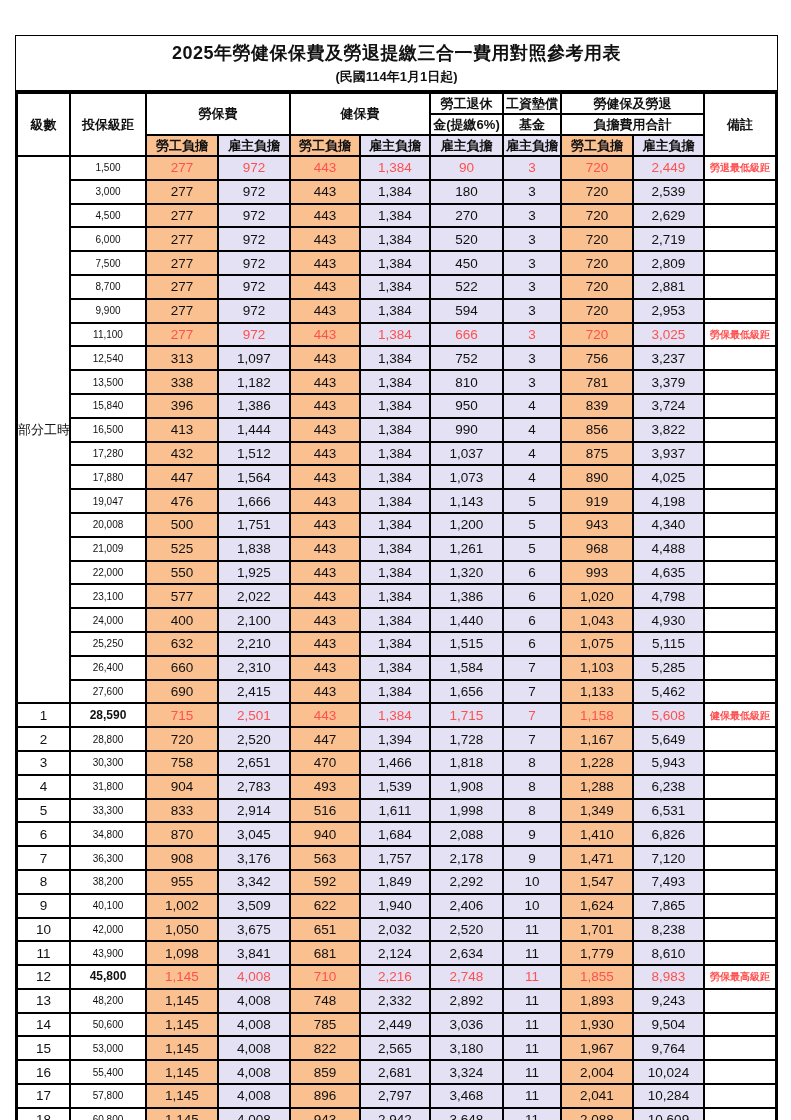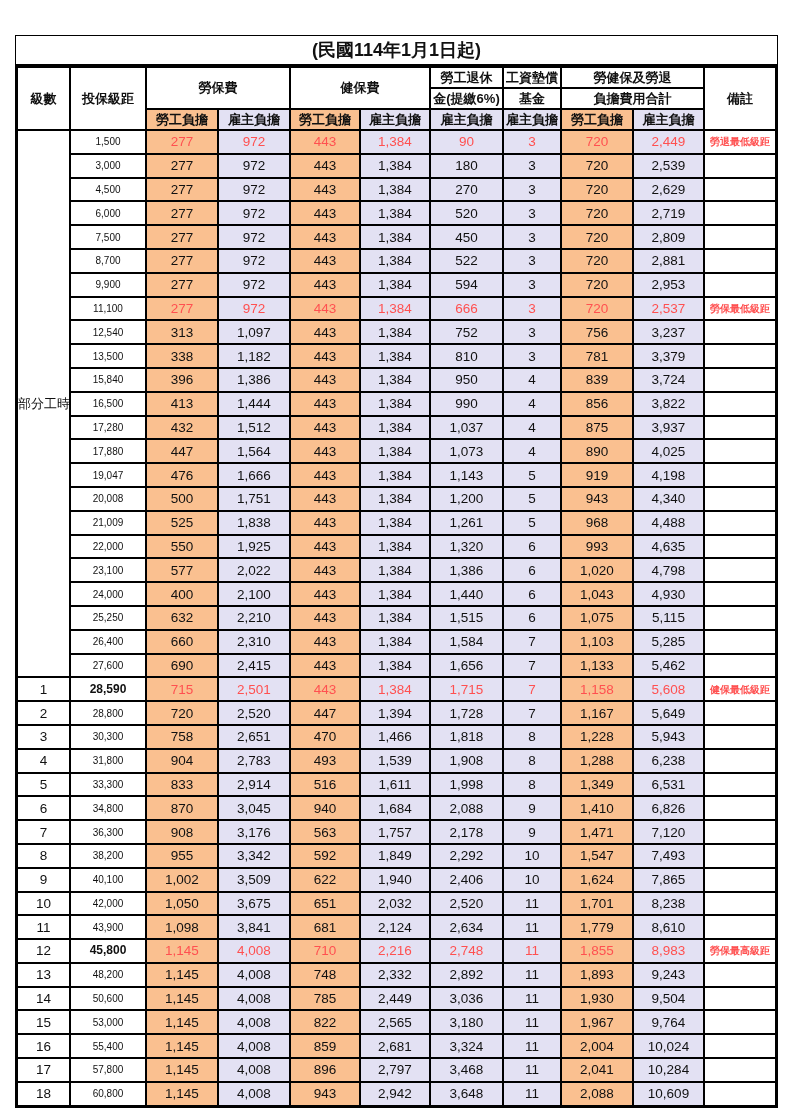--- a/index.html
+++ b/index.html
@@ -10,21 +10,21 @@
     -webkit-font-smoothing:antialiased;
   }
   .sheet{
     position:absolute;left:15px;top:35px;width:761px;
     border:1px solid #000;background:#fff;
   }
   .title-box{
     border-bottom:2px solid #000;text-align:center;padding:4px 0 3px;
   }
   .title-line{font-size:18px;font-weight:bold;letter-spacing:.5px;line-height:26px;}
-  .subtitle-line{font-size:18px;font-weight:bold;line-height:21px;}
+  .subtitle-line{font-size:13px;font-weight:bold;line-height:21px;}
   table{border-collapse:collapse;table-layout:fixed;width:100%;}
   col.c-level{width:53px;}
   col.c-bracket{width:76px;}
   col.c-li-emp{width:72px;}
   col.c-li-er{width:72px;}
   col.c-hi-emp{width:70px;}
   col.c-hi-er{width:70px;}
   col.c-pen{width:73px;}
   col.c-fund{width:58px;}
   col.c-tot-emp{width:72px;}
@@ -44,20 +44,21 @@
   .er{background:#E3E1F3;}
   tr.hl td.val{color:#FF5050;}
   td.note-cell{font-size:10px;font-weight:bold;color:#FF5050;letter-spacing:0;}
   tr.em td.bracket{font-size:12px;font-weight:bold;}
 </style>
 </head>
 <body>
 
 <div class="sheet">
   <div class="title-box">
+    <div class="title-line">2025年勞健保保費及勞退提繳三合一費用對照參考用表</div>
     <div class="subtitle-line">(民國114年1月1日起)</div>
   </div>
   <table>
     <colgroup>
       <col class="c-level">
         <col class="c-bracket">
       <col class="c-li-emp">
         <col class="c-li-er">
       <col class="c-hi-emp">
         <col class="c-hi-er">
@@ -182,21 +183,21 @@
         </tr>
         <tr class="hl">
           <td class="bracket">11,100</td>
           <td class="emp val">277</td>
           <td class="er val">972</td>
           <td class="emp val">443</td>
           <td class="er val">1,384</td>
           <td class="er val">666</td>
           <td class="er val">3</td>
           <td class="emp val">720</td>
-          <td class="er val">2,537</td>
+          <td class="er val">3,025</td>
           <td class="note-cell">勞保最低級距</td>
         </tr>
         <tr>
           <td class="bracket">12,540</td>
           <td class="emp val">313</td>
           <td class="er val">1,097</td>
           <td class="emp val">443</td>
           <td class="er val">1,384</td>
           <td class="er val">752</td>
           <td class="er val">3</td>

